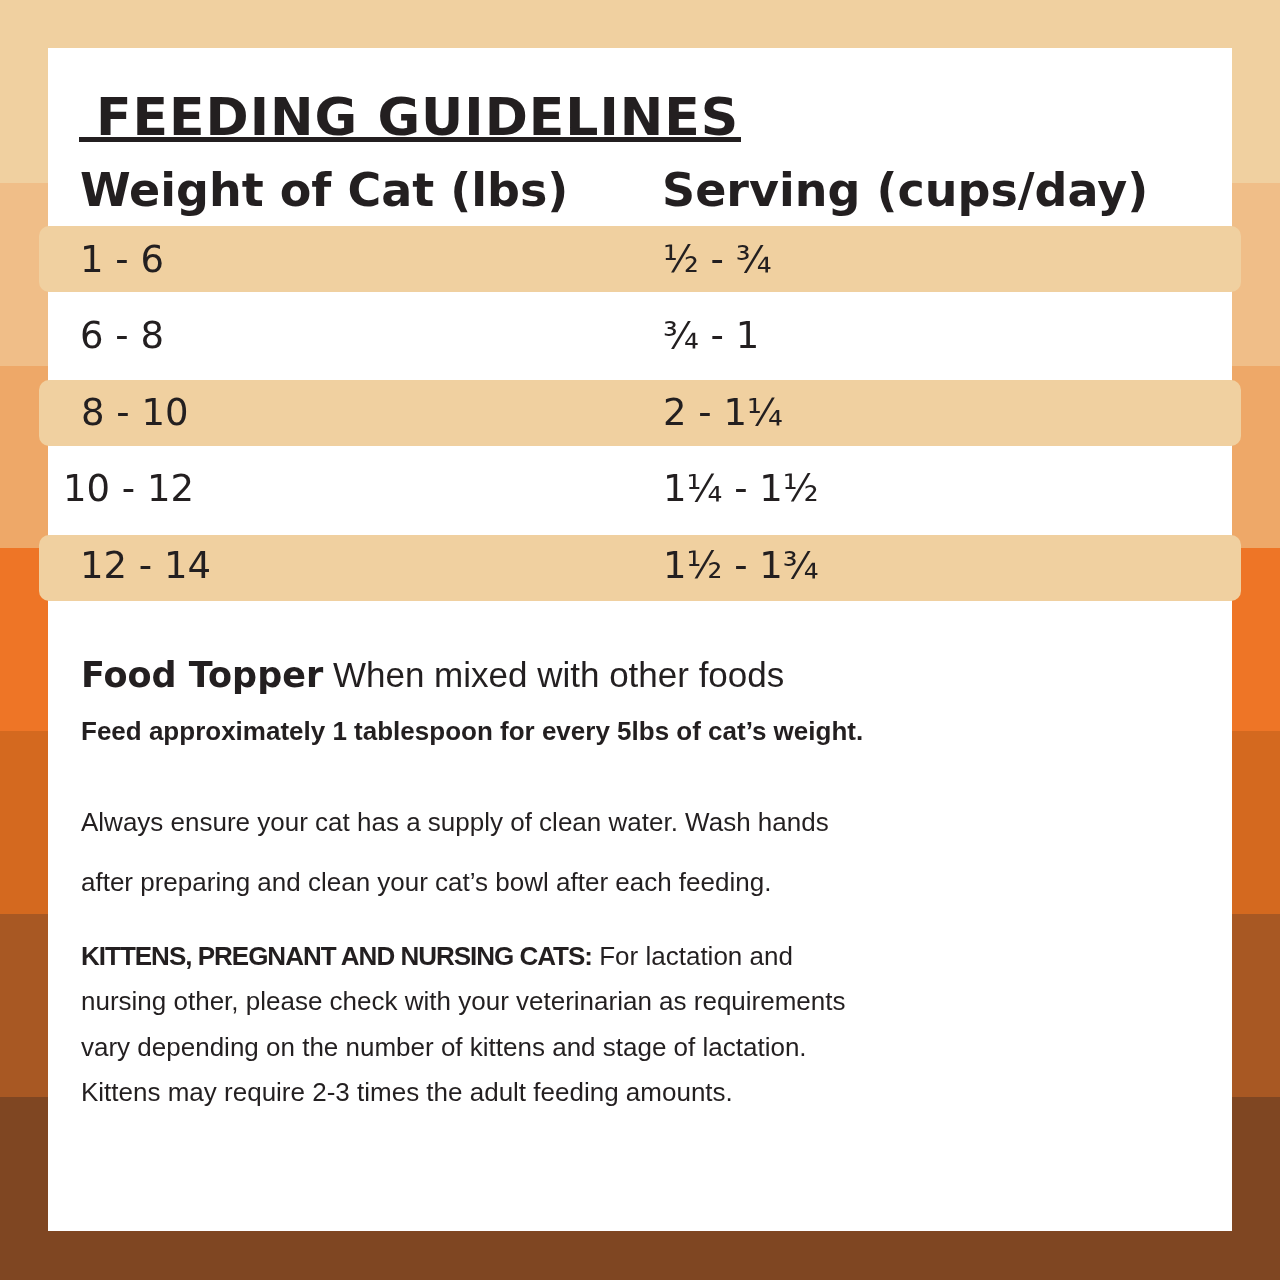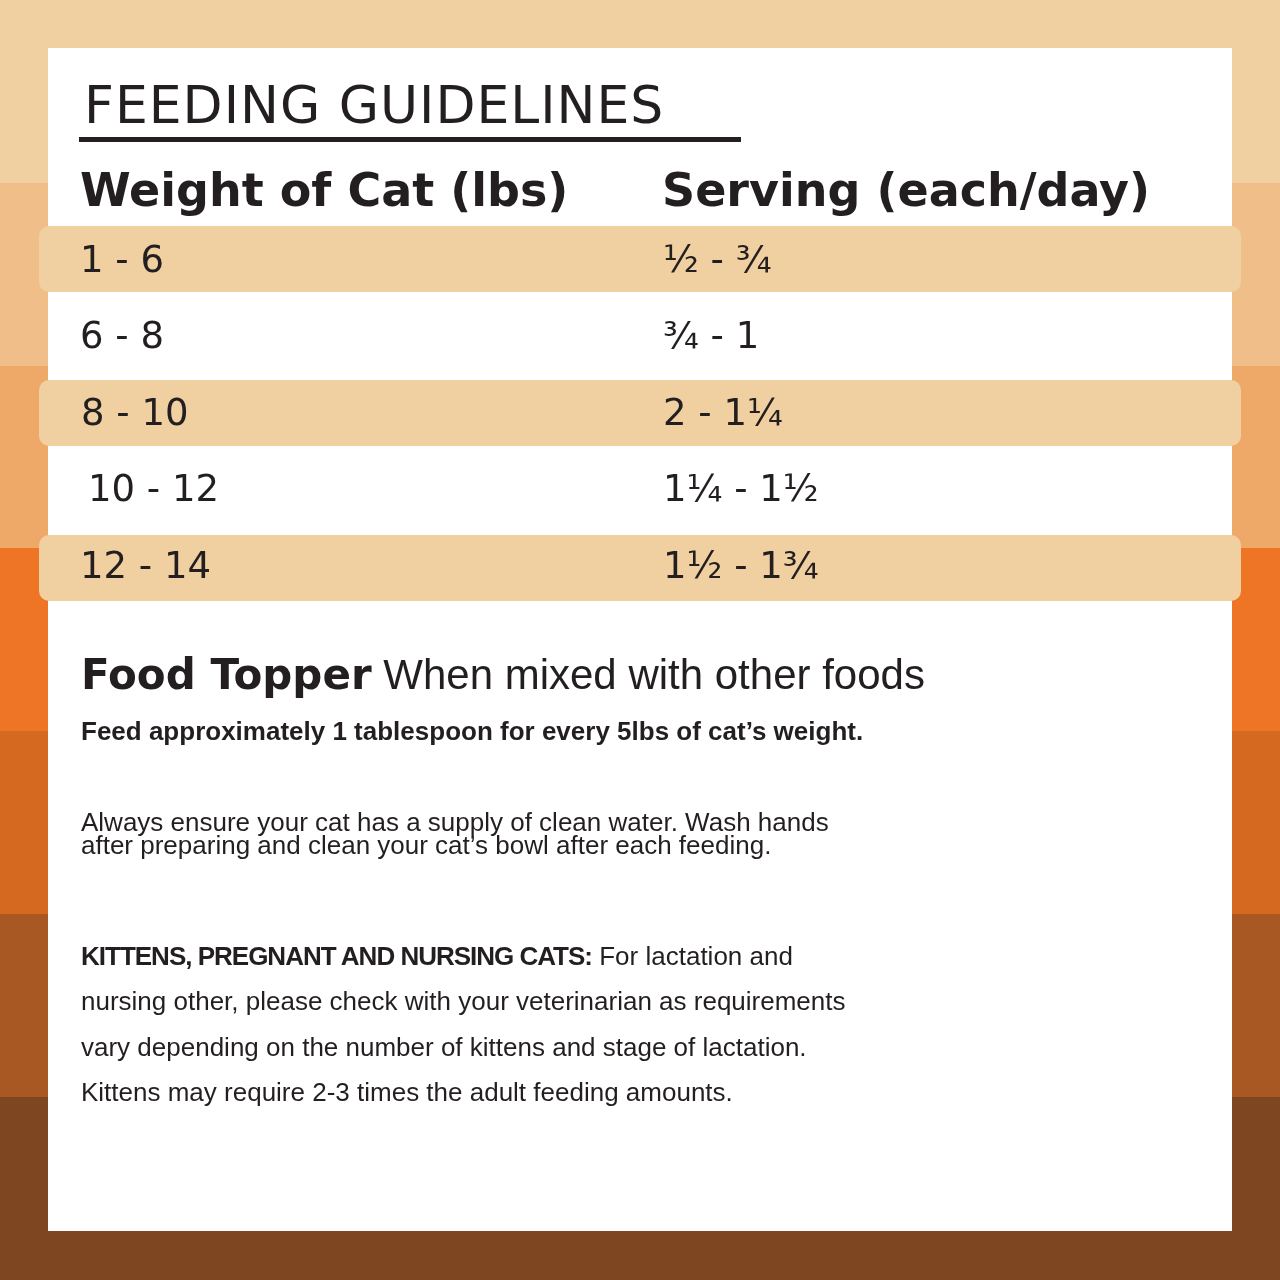--- a/index.html
+++ b/index.html
@@ -9,22 +9,22 @@
       color: #231f20;
     }
     .stripes { position: absolute; inset: 0; }
     .stripe { position: absolute; left: 0; width: 1280px; }
     .panel {
       position: absolute; left: 48px; top: 48px; width: 1184px; height: 1183px;
       background: #ffffff;
     }
     .title {
       position: absolute; left: 80px; top: 70px;
-      font-family: "DejaVu Sans", sans-serif; font-weight: normal;
-      font-size: 52px; letter-spacing: 1px; line-height: 62px; margin: 4px;
+      font-family: "DejaVu Sans", sans-serif; font-weight: bold;
+      font-size: 52px; letter-spacing: 1px; line-height: 62px; margin: 16px;
     }
     .title-rule {
       position: absolute; left: 79px; top: 137px; width: 662px; height: 5px;
       background: #231f20;
     }
     .th {
       position: absolute; top: 168px; font-family: "DejaVu Sans", sans-serif;
       font-weight: bold; font-size: 46px; line-height: 44px;
     }
     .row {
@@ -51,57 +51,57 @@
   <div class="stripe" style="top:1097px;height:183px;background:#7F4622"></div>
 </div>
 
 <div class="panel"></div>
 
 <h1 class="title">FEEDING GUIDELINES</h1>
 <div class="title-rule"></div>
 
 <div>
   <div class="th" style="left:80px">Weight of Cat (lbs)</div>
-  <div class="th" style="left:662px">Serving (each/day)</div>
+  <div class="th" style="left:662px">Serving (cups/day)</div>
 
   <div class="row" style="top:226px;background:#F0D0A0"></div>
   <div class="row" style="top:380px;background:#F0D0A0"></div>
   <div class="row" style="top:535px;background:#F0D0A0"></div>
 
   <div>
     <div class="cell" style="left:80px;top:238px">1 - 6</div>
     <div class="cell" style="left:663px;top:238px">½ - ¾</div>
   </div>
   <div>
     <div class="cell" style="left:80px;top:314px">6 - 8</div>
     <div class="cell" style="left:663px;top:314px">¾ - 1</div>
   </div>
   <div>
     <div class="cell" style="left:81px;top:391px">8 - 10</div>
     <div class="cell" style="left:663px;top:391px">2 - 1¼</div>
   </div>
   <div>
-    <div class="cell" style="left:88px;top:467px">10 - 12</div>
+    <div class="cell" style="left:63px;top:467px">10 - 12</div>
     <div class="cell" style="left:663px;top:467px">1¼ - 1½</div>
   </div>
   <div>
     <div class="cell" style="left:80px;top:544px">12 - 14</div>
     <div class="cell" style="left:663px;top:544px">1½ - 1¾</div>
   </div>
 </div>
 
-<p class="para" style="top:652px;font-size:42px">
+<p class="para" style="top:652px;font-size:35px">
   <span class="b" style="font-family:'DejaVu Sans',sans-serif">Food Topper</span>
   <span>When mixed with other foods</span>
 </p>
 <p class="para b" style="top:709px;font-size:26px">Feed approximately 1 tablespoon for every 5lbs of cat’s weight.</p>
 
 <div>
   <p class="para" style="top:800px">Always ensure your cat has a supply of clean water. Wash hands</p>
-  <p class="para" style="top:823px">after preparing and clean your cat’s bowl after each feeding.</p>
+  <p class="para" style="top:860px">after preparing and clean your cat’s bowl after each feeding.</p>
 </div>
 
 <div>
   <p class="para" style="top:934px">
     <span class="b" style="letter-spacing:-1px">KITTENS, PREGNANT AND NURSING CATS:</span>
     <span>For lactation and</span>
   </p>
   <p class="para" style="top:979px">nursing other, please check with your veterinarian as requirements</p>
   <p class="para" style="top:1025px">vary depending on the number of kittens and stage of lactation.</p>
   <p class="para" style="top:1070px">Kittens may require 2-3 times the adult feeding amounts.</p>

